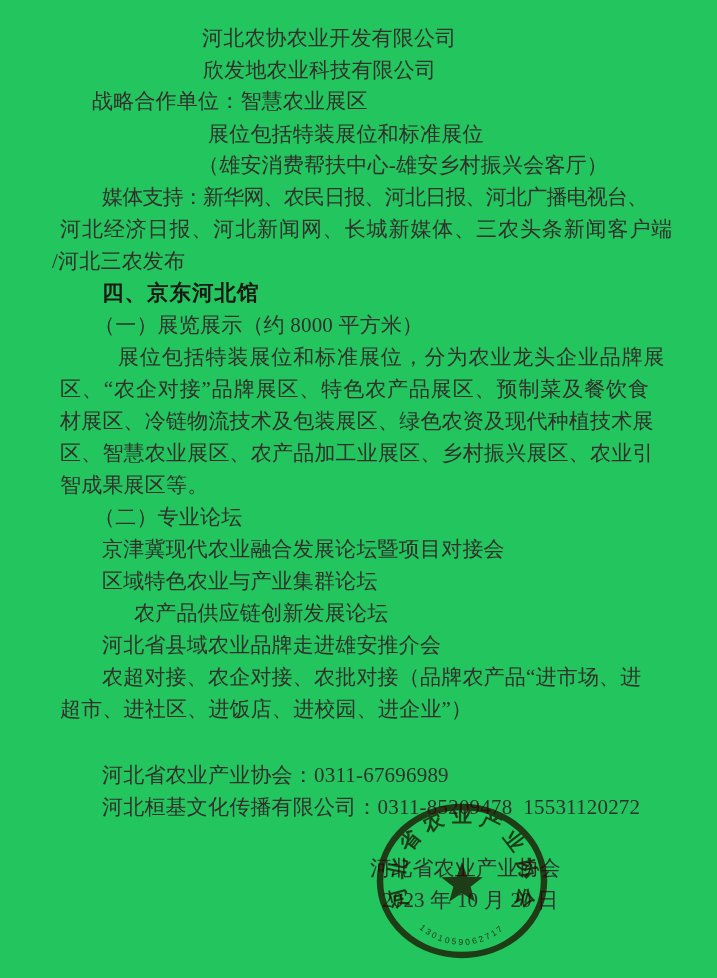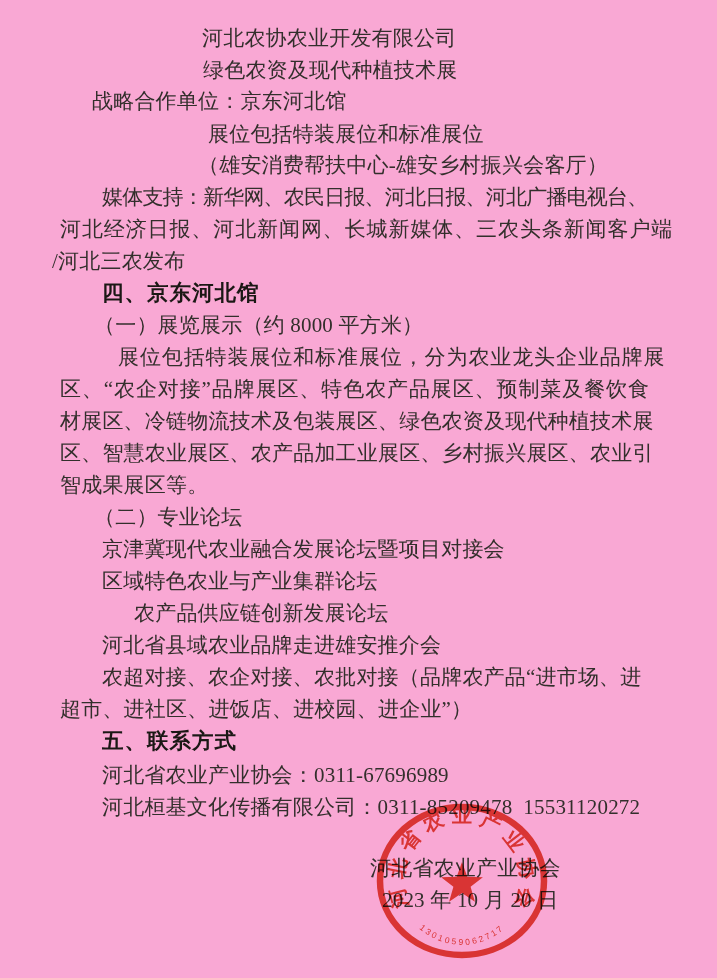--- a/index.html
+++ b/index.html
@@ -1,20 +1,20 @@
 <!DOCTYPE html>
 <html><head>
 <meta charset="utf-8">
 <style>
   html,body { margin:0; padding:0; background:#9a9a9a; }
   .page {
     position:relative;
     width:717px; height:978px;
     margin:0 auto;
-    background:#f9a8d4;
+    background:#22c55e;
     overflow:hidden;
     font-family:"Liberation Serif","DejaVu Serif",serif;
   }
   .ln {
     position:absolute;
     height:32px; line-height:32px;
     font-size:21px;
     color:#332f2c;
     white-space:pre;
     letter-spacing:0.2px;
@@ -39,23 +39,23 @@
   .seal text { font-family:"Liberation Sans","DejaVu Sans",sans-serif; }
   .seal-name { font-size:20px; font-weight:700; }
   .seal-code { font-size:8.5px; letter-spacing:2.5px; }
 </style>
 </head>
 <body>
 
 <div class="page">
 
   <div class="ln" style="left:202px; top:22px;">河北农协农业开发有限公司</div>
-  <div class="ln" style="left:203px; top:54px;">绿色农资及现代种植技术展</div>
+  <div class="ln" style="left:203px; top:54px;">欣发地农业科技有限公司</div>
 
-  <div class="ln" style="left:92px;  top:85px;">战略合作单位：京东河北馆</div>
+  <div class="ln" style="left:92px;  top:85px;">战略合作单位：智慧农业展区</div>
   <div class="ln" style="left:208px; top:118px;">展位包括特装展位和标准展位</div>
   <div class="ln" style="left:198px; top:149px;">（雄安消费帮扶中心-雄安乡村振兴会客厅）</div>
 
   <div class="ln tight" style="left:102px; top:181px;">媒体支持：新华网、农民日报、河北日报、河北广播电视台、</div>
   <div class="ln wide" style="left:60px;  top:213px;">河北经济日报、河北新闻网、长城新媒体、三农头条新闻客户端</div>
   <div class="ln" style="left:52px;  top:245px;">/河北三农发布</div>
 
   <div class="ln hd" style="left:102px; top:277px;">四、京东河北馆</div>
 
   <div class="ln" style="left:94px; top:309px;">（一）展览展示（约 8000 平方米）</div>
@@ -66,21 +66,20 @@
   <div class="ln" style="left:60px;  top:469px;">智成果展区等。</div>
 
   <div class="ln" style="left:94px;  top:501px;">（二）专业论坛</div>
   <div class="ln" style="left:102px; top:533px;">京津冀现代农业融合发展论坛暨项目对接会</div>
   <div class="ln" style="left:102px; top:565px;">区域特色农业与产业集群论坛</div>
   <div class="ln" style="left:102px; top:597px;margin-left:32px;">农产品供应链创新发展论坛</div>
   <div class="ln" style="left:102px; top:629px;">河北省县域农业品牌走进雄安推介会</div>
   <div class="ln" style="left:102px; top:661px;">农超对接、农企对接、农批对接（品牌农产品“进市场、进</div>
   <div class="ln" style="left:60px;  top:693px;">超市、进社区、进饭店、进校园、进企业”）</div>
 
-  <div class="ln hd" style="left:102px; top:725px;">五、联系方式</div>
   <div class="ln" style="left:102px; top:759px;">河北省农业产业协会：0311-67696989</div>
   <div class="ln" style="left:102px; top:791px;">河北桓基文化传播有限公司：0311-85209478  15531120272</div>
 
   <div class="ln" style="left:370px; top:852px;">河北省农业产业协会</div>
   <div class="ln" style="left:382px; top:884px;">2023 年 10 月 20 日</div>
 
   <svg class="seal" viewBox="0 0 180 164" aria-hidden="true">
     <ellipse cx="90" cy="81" rx="82" ry="74" fill="none" stroke-width="6.5" stroke="#d92c18"></ellipse>
     <polygon points="90,62 95.3,76.7 110.9,77.2 98.6,86.8 102.9,101.8 90,93 77.1,101.8 81.4,86.8 69.1,77.2 84.7,76.7" fill="#d92c18"></polygon>
     <defs>

